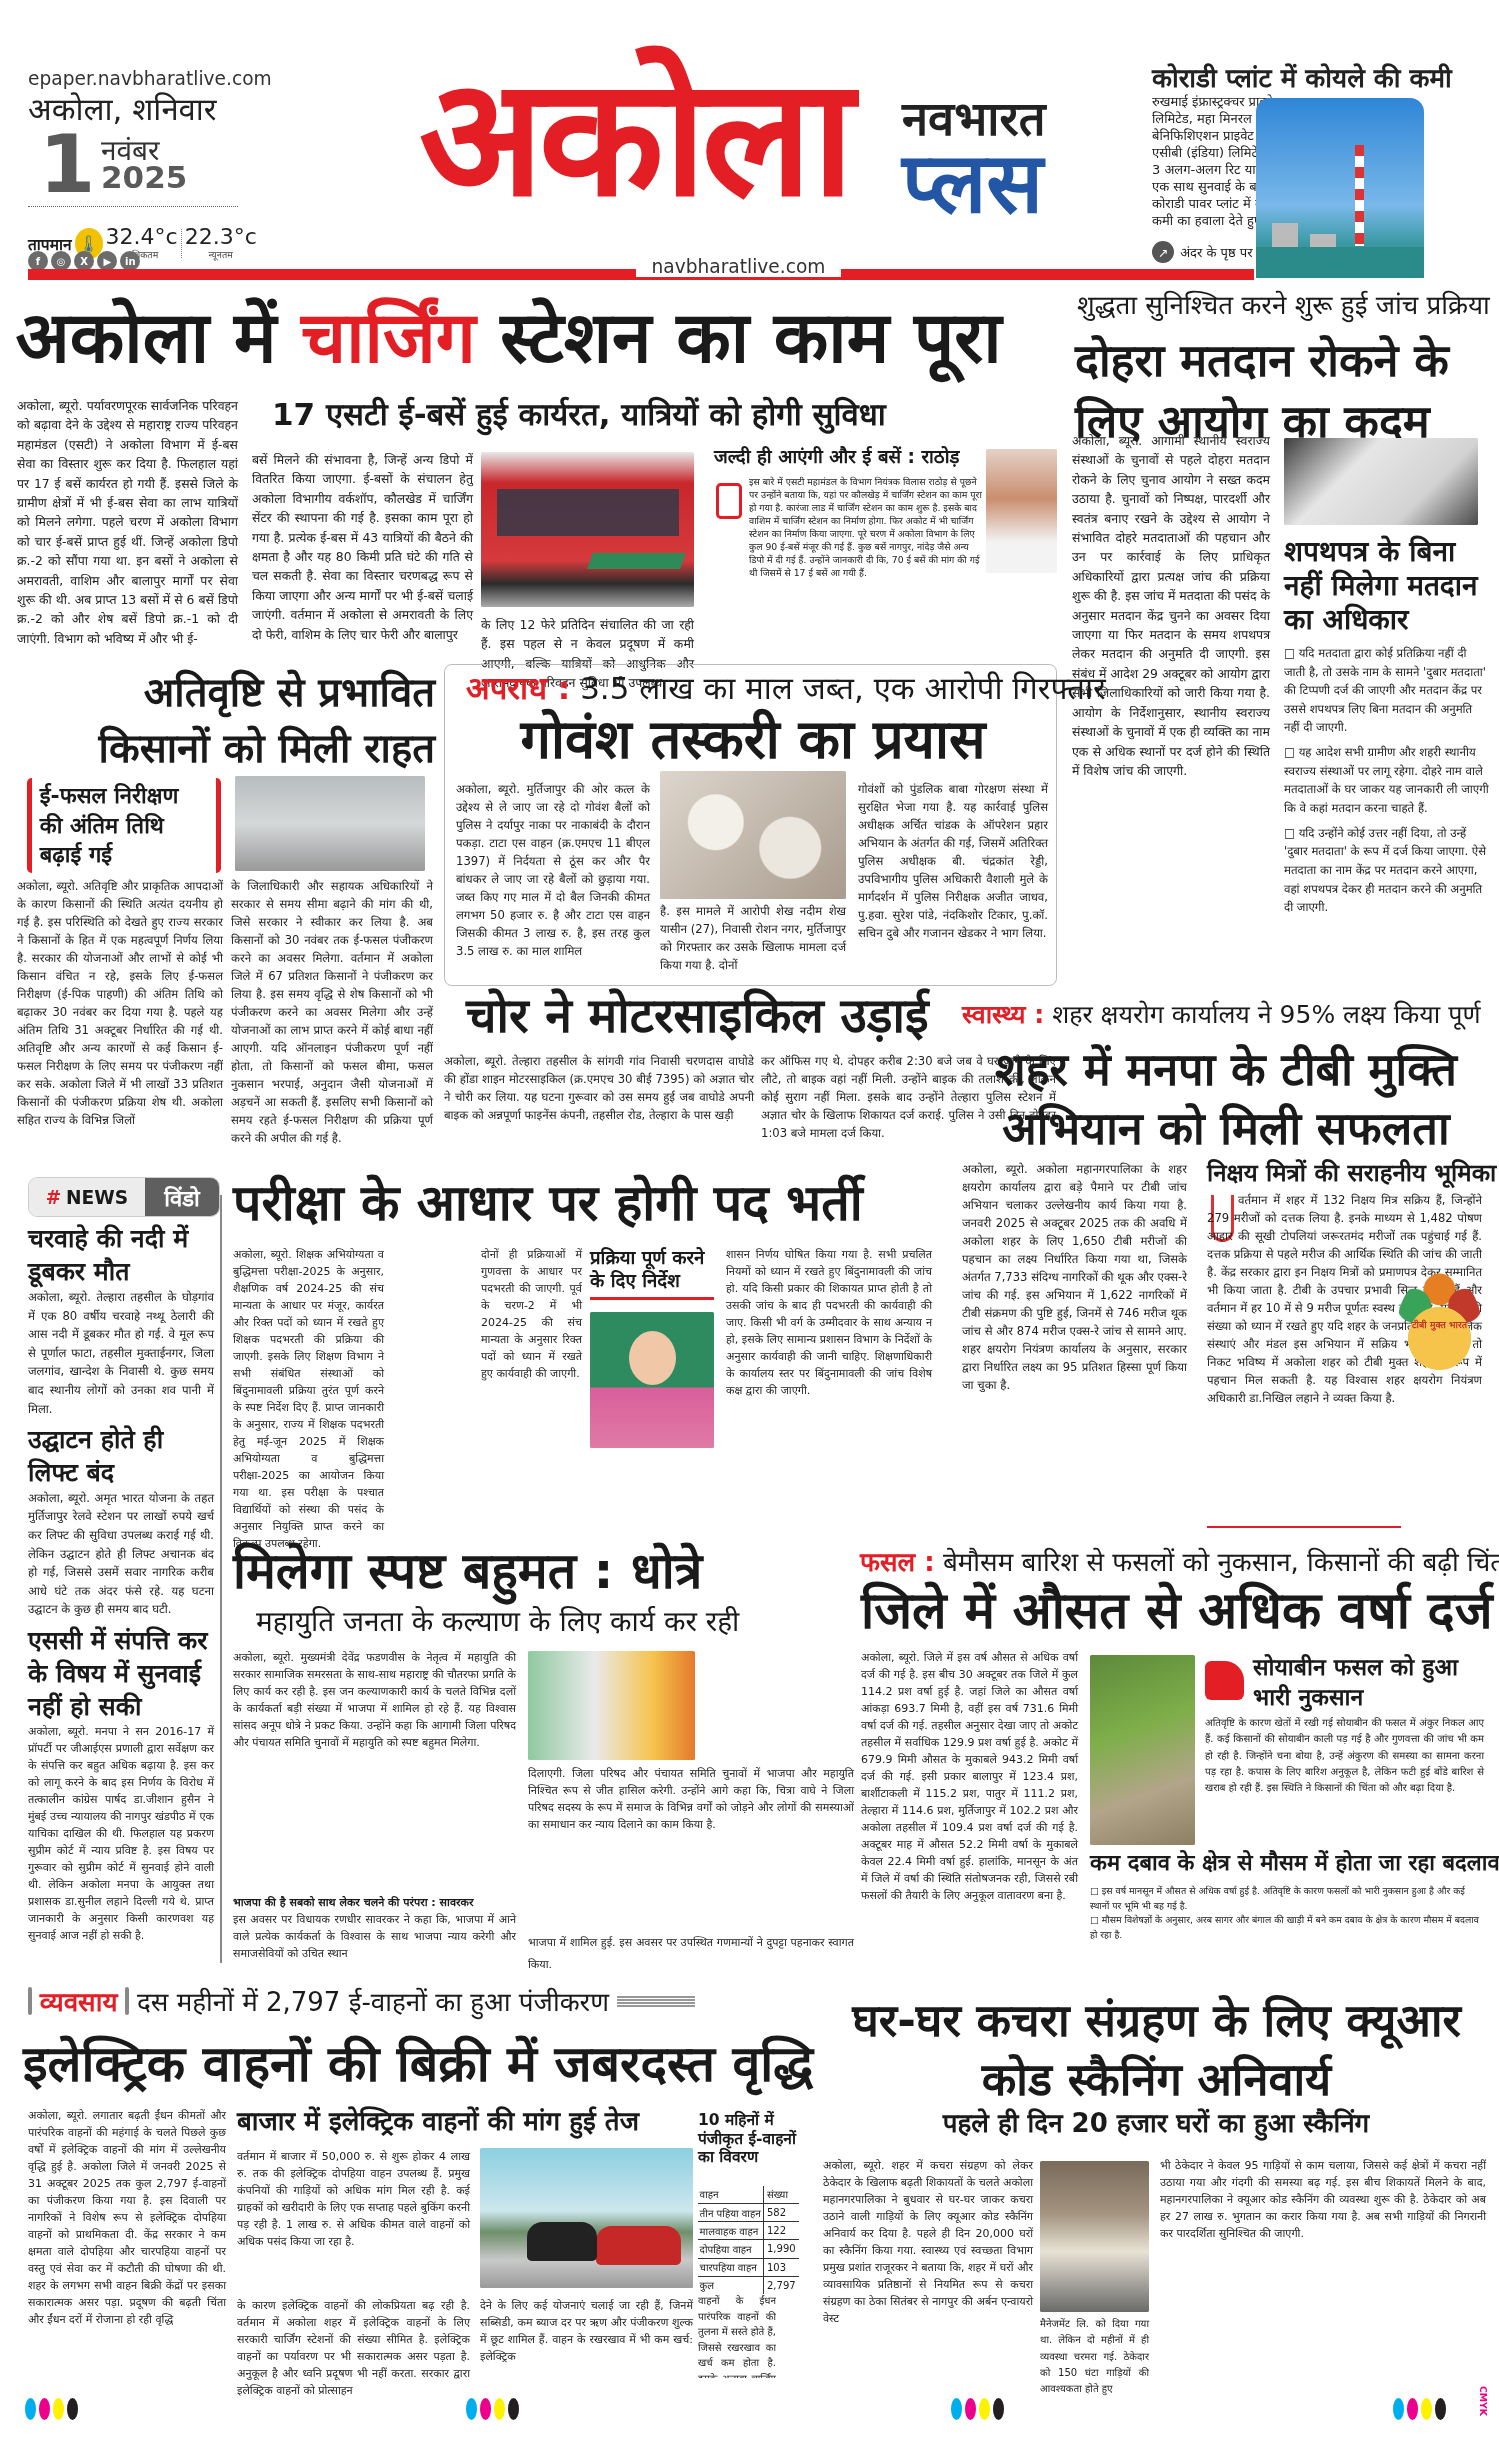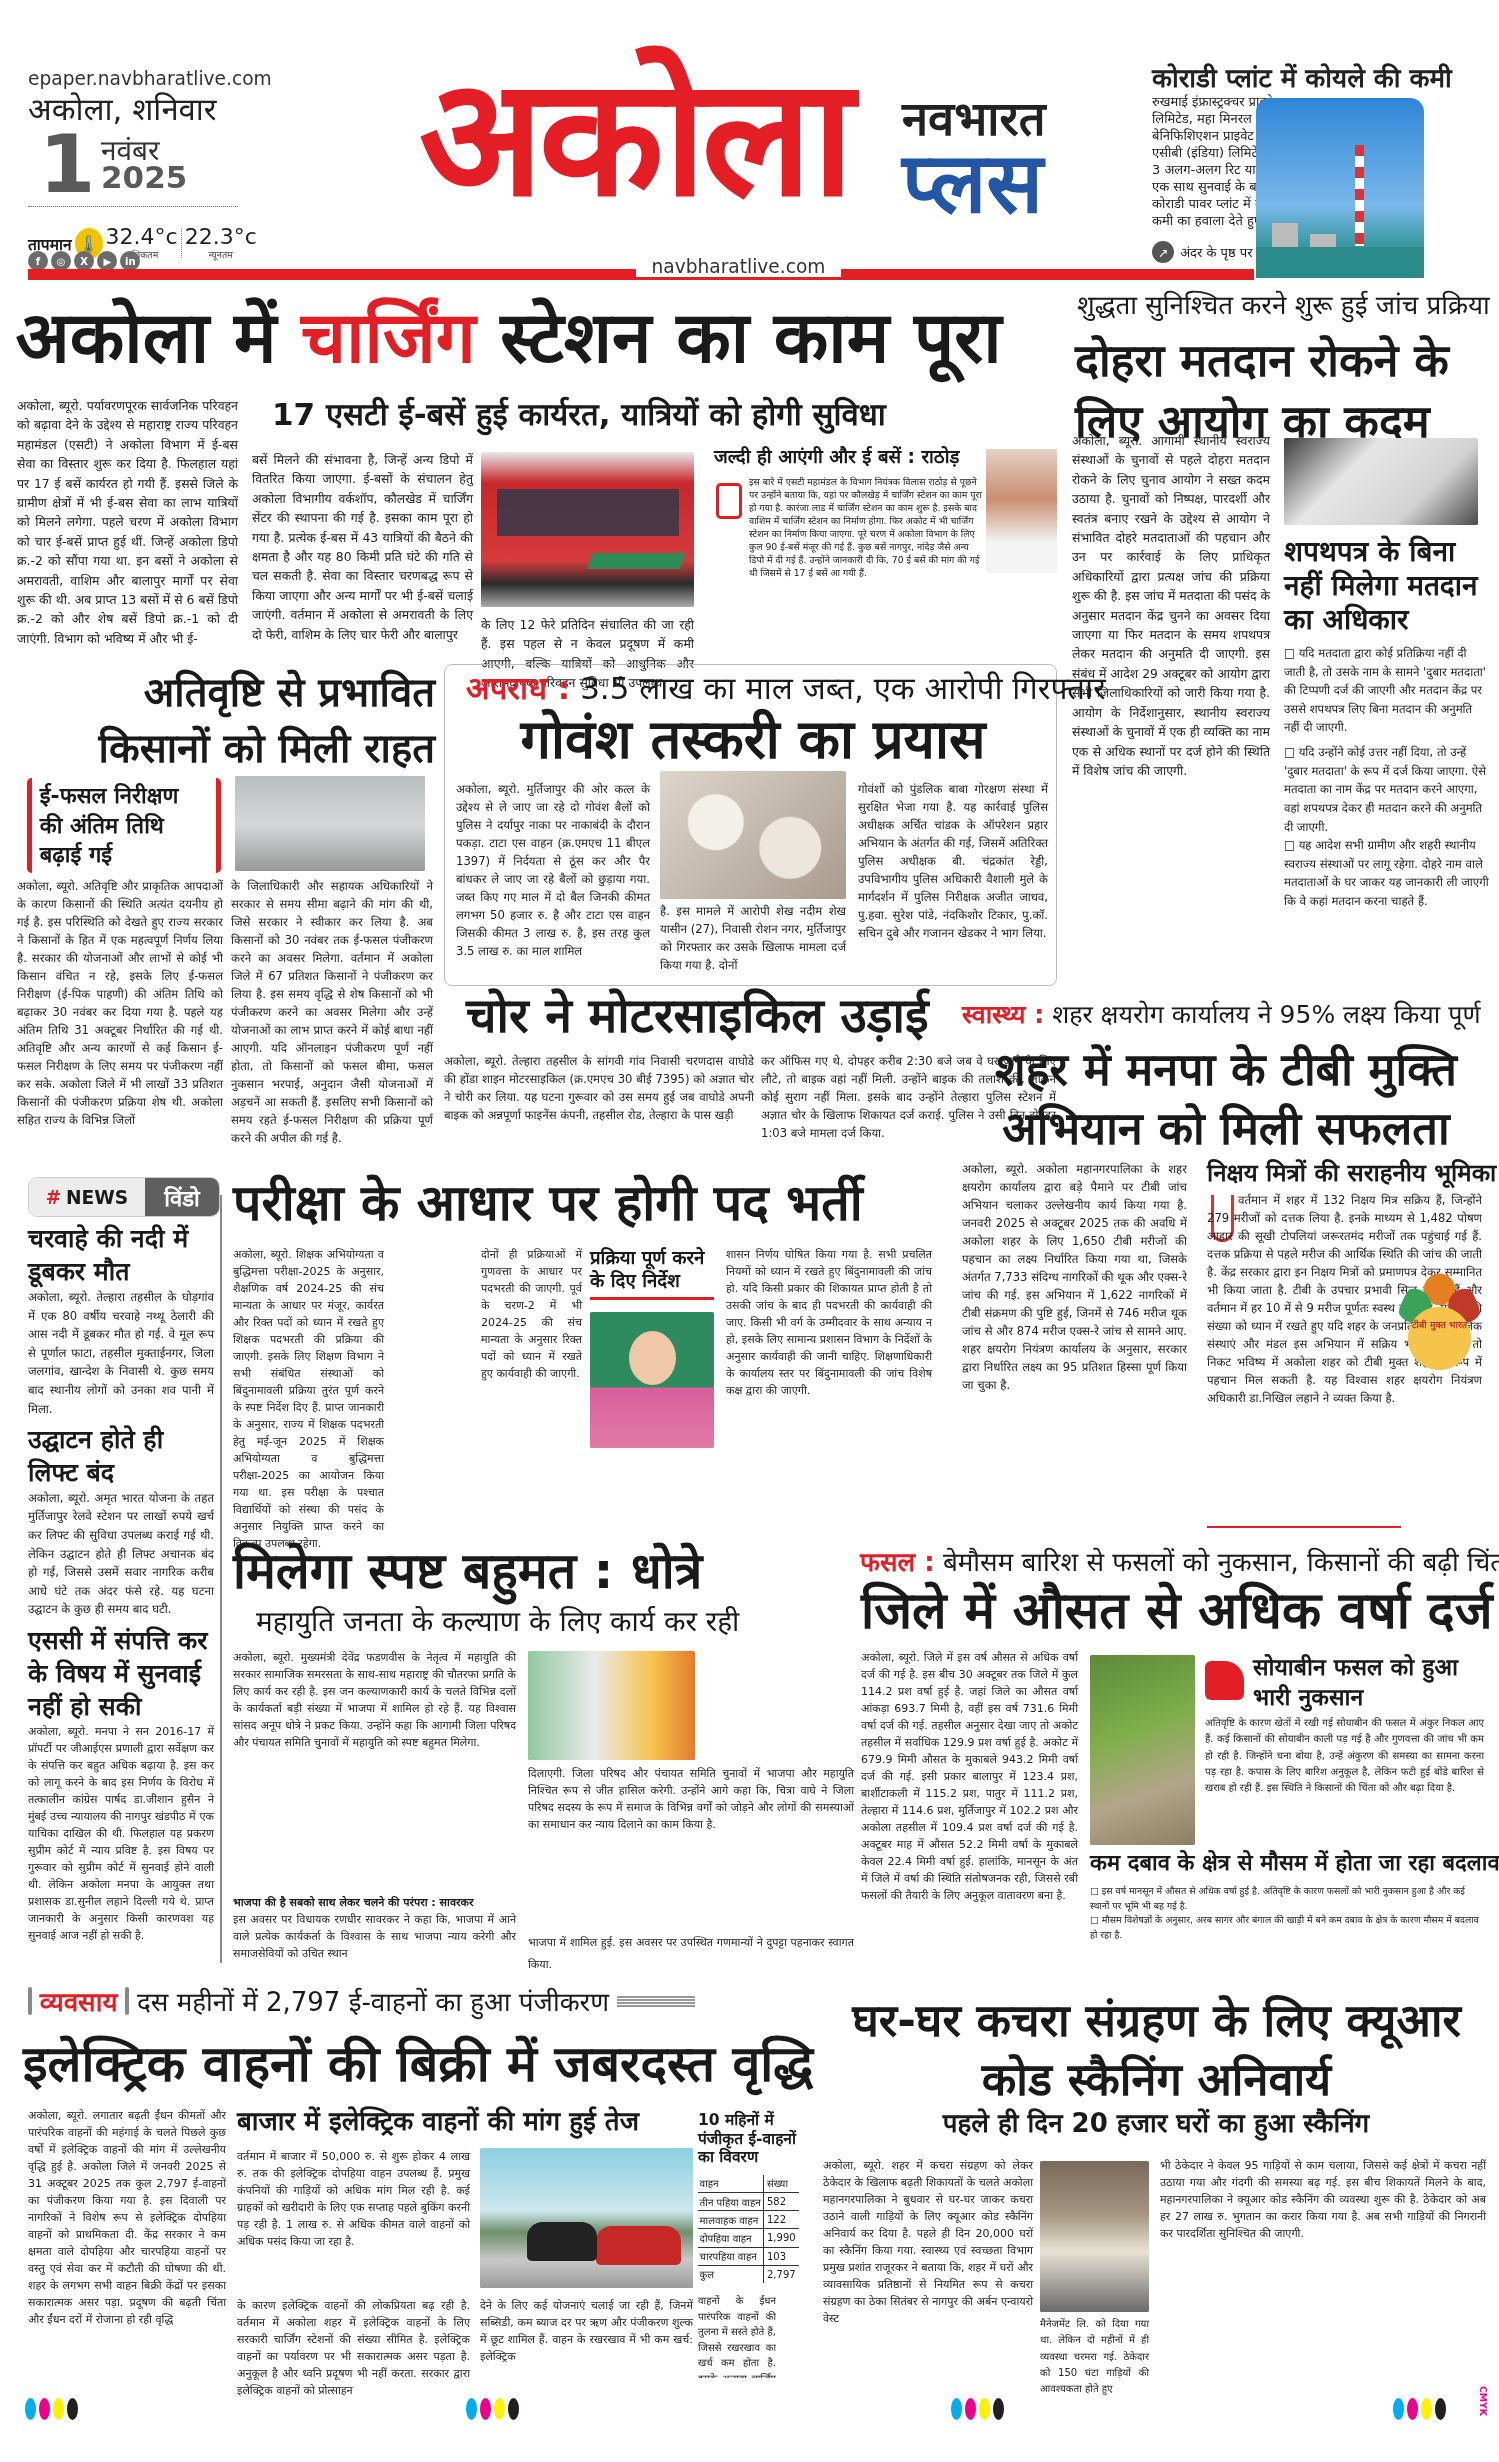--- a/index.html
+++ b/index.html
@@ -104,22 +104,22 @@
 <div class="abs" style="left:749px;top:475px;width:233px;font-size:9.3px;line-height:13px;color:#222">इस बारे में एसटी महामंडल के विभाग नियंत्रक विलास राठोड़ से पूछने पर उन्होंने बताया कि, यहां पर कौलखेड़ में चार्जिंग स्टेशन का काम पूरा हो गया है. कारंजा लाड में चार्जिंग स्टेशन का काम शुरू है. इसके बाद वाशिम में चार्जिंग स्टेशन का निर्माण होगा. फिर अकोट में भी चार्जिंग स्टेशन का निर्माण किया जाएगा. पूरे चरण में अकोला विभाग के लिए कुल 90 ई-बसें मंजूर की गई हैं. कुछ बसें नागपुर, नांदेड़ जैसे अन्य डिपो में दी गई हैं. उन्होंने जानकारी दी कि, 70 ई बसें की मांग की गई थी जिसमें से 17 ई बसें आ गयी हैं.</div>
 <div class="abs photo" style="left:986px;top:449px;width:71px;height:124px;background:linear-gradient(180deg,#e5d1c7,#c98e6f 40%,#f3f3f3 75%)"></div>
 
 <div class="abs sub" style="left:1077px;top:291px;font-size:26px">शुद्धता सुनिश्चित करने शुरू हुई जांच प्रक्रिया</div>
 <div class="abs hl" style="left:1075px;top:330px;width:419px;font-size:45px;line-height:61px">दोहरा मतदान रोकने के लिए आयोग का कदम</div>
 <div class="abs body-text" style="left:1072px;top:431px;width:198px;font-size:12.4px;line-height:19.4px">अकोला, ब्यूरो. आगामी स्थानीय स्वराज्य संस्थाओं के चुनावों से पहले दोहरा मतदान रोकने के लिए चुनाव आयोग ने सख्त कदम उठाया है. चुनावों को निष्पक्ष, पारदर्शी और स्वतंत्र बनाए रखने के उद्देश्य से आयोग ने संभावित दोहरे मतदाताओं की पहचान और उन पर कार्रवाई के लिए प्राधिकृत अधिकारियों द्वारा प्रत्यक्ष जांच की प्रक्रिया शुरू की है. इस जांच में मतदाता की पसंद के अनुसार मतदान केंद्र चुनने का अवसर दिया जाएगा या फिर मतदान के समय शपथपत्र लेकर मतदान की अनुमति दी जाएगी. इस संबंध में आदेश 29 अक्टूबर को आयोग द्वारा सभी जिलाधिकारियों को जारी किया गया है. आयोग के निर्देशानुसार, स्थानीय स्वराज्य संस्थाओं के चुनावों में एक ही व्यक्ति का नाम एक से अधिक स्थानों पर दर्ज होने की स्थिति में विशेष जांच की जाएगी.</div>
 <div class="abs photo" style="left:1284px;top:438px;width:194px;height:87px;background:linear-gradient(135deg,#3c3c3c,#e6e6e6 35%,#d3d3d3 70%,#4a4a4a)"></div>
 <div class="abs hl" style="left:1284px;top:535px;width:202px;font-size:28px;line-height:34px">शपथपत्र के बिना नहीं मिलेगा मतदान का अधिकार</div>
 <div class="abs" style="left:1284px;top:644px;width:206px;font-size:11.6px;line-height:18.6px;color:#222">
   <p style="margin-bottom:6.2px">□ <span>यदि मतदाता द्वारा कोई प्रतिक्रिया नहीं दी जाती है, तो उसके नाम के सामने 'दुबार मतदाता' की टिप्पणी दर्ज की जाएगी और मतदान केंद्र पर उससे शपथपत्र लिए बिना मतदान की अनुमति नहीं दी जाएगी.</span></p>
+  <p style="margin-bottom:6.2px">□ <span>यह आदेश सभी ग्रामीण और शहरी स्थानीय स्वराज्य संस्थाओं पर लागू रहेगा. दोहरे नाम वाले मतदाताओं के घर जाकर यह जानकारी ली जाएगी कि वे कहां मतदान करना चाहते हैं.</span></p>
   <p>□ <span>यदि उन्होंने कोई उत्तर नहीं दिया, तो उन्हें 'दुबार मतदाता' के रूप में दर्ज किया जाएगा. ऐसे मतदाता का नाम केंद्र पर मतदान करने आएगा, वहां शपथपत्र देकर ही मतदान करने की अनुमति दी जाएगी.</span></p>
-  <p style="margin-bottom:6.2px">□ <span>यह आदेश सभी ग्रामीण और शहरी स्थानीय स्वराज्य संस्थाओं पर लागू रहेगा. दोहरे नाम वाले मतदाताओं के घर जाकर यह जानकारी ली जाएगी कि वे कहां मतदान करना चाहते हैं.</span></p>
 </div>
 
 <div class="abs hl" style="left:31px;top:664px;width:404px;text-align:right;font-size:40px;line-height:56px">अतिवृष्टि से प्रभावित किसानों को मिली राहत</div>
 <div class="abs" style="left:27px;top:778px;width:194px;border-left:5.4px solid #e31e24;border-right:5.4px solid #e31e24;border-radius:4.7px;padding:3.1px 7.8px;font-size:22px;line-height:29.5px;font-weight:bold">ई-फसल निरीक्षण की अंतिम तिथि बढ़ाई गई</div>
 <div class="abs photo" style="left:235px;top:776px;width:190px;height:95px;background:linear-gradient(180deg,#b8bdbf,#d5d8d9 50%,#999 100%)"></div>
 <div class="abs body-text" style="left:17px;top:877px;width:206px;font-size:11.6px;line-height:18px">अकोला, ब्यूरो. अतिवृष्टि और प्राकृतिक आपदाओं के कारण किसानों की स्थिति अत्यंत दयनीय हो गई है. इस परिस्थिति को देखते हुए राज्य सरकार ने किसानों के हित में एक महत्वपूर्ण निर्णय लिया है. सरकार की योजनाओं और लाभों से कोई भी किसान वंचित न रहे, इसके लिए ई-फसल निरीक्षण (ई-पिक पाहणी) की अंतिम तिथि को बढ़ाकर 30 नवंबर कर दिया गया है. पहले यह अंतिम तिथि 31 अक्टूबर निर्धारित की गई थी. अतिवृष्टि और अन्य कारणों से कई किसान ई-फसल निरीक्षण के लिए समय पर पंजीकरण नहीं कर सके. अकोला जिले में भी लाखों 33 प्रतिशत किसानों की पंजीकरण प्रक्रिया शेष थी. अकोला सहित राज्य के विभिन्न जिलों</div>
 <div class="abs body-text" style="left:231px;top:877px;width:202px;font-size:11.6px;line-height:18px">के जिलाधिकारी और सहायक अधिकारियों ने सरकार से समय सीमा बढ़ाने की मांग की थी, जिसे सरकार ने स्वीकार कर लिया है. अब किसानों को 30 नवंबर तक ई-फसल पंजीकरण करने का अवसर मिलेगा. वर्तमान में अकोला जिले में 67 प्रतिशत किसानों ने पंजीकरण कर लिया है. इस समय वृद्धि से शेष किसानों को भी पंजीकरण करने का अवसर मिलेगा और उन्हें योजनाओं का लाभ प्राप्त करने में कोई बाधा नहीं आएगी. यदि ऑनलाइन पंजीकरण पूर्ण नहीं होता, तो किसानों को फसल बीमा, फसल नुकसान भरपाई, अनुदान जैसी योजनाओं में अड़चनें आ सकती हैं. इसलिए सभी किसानों को समय रहते ई-फसल निरीक्षण की प्रक्रिया पूर्ण करने की अपील की गई है.</div>
 
 <div class="abs box" style="left:444px;top:664px;width:613px;height:322px"></div>
 <div class="abs sub" style="left:466px;top:671px;font-size:31px;white-space:nowrap">
@@ -227,21 +227,21 @@
 <div class="abs body-text" style="left:237px;top:2148px;width:233px;font-size:11px;line-height:17px">वर्तमान में बाजार में 50,000 रु. से शुरू होकर 4 लाख रु. तक की इलेक्ट्रिक दोपहिया वाहन उपलब्ध हैं. प्रमुख कंपनियों की गाड़ियों को अधिक मांग मिल रही है. कई ग्राहकों को खरीदारी के लिए एक सप्ताह पहले बुकिंग करनी पड़ रही है. 1 लाख रु. से अधिक कीमत वाले वाहनों को अधिक पसंद किया जा रहा है.</div>
 <div class="abs photo" style="left:480px;top:2148px;width:213px;height:140px;background:linear-gradient(180deg,#8ccfe0 0%,#cde7ee 45%,#6e8f6a 60%,#c9c9c9 80%,#9a9a9a 100%)">
   <div style="position:absolute;left:116px;top:78px;width:85px;height:39px;border-radius:15.5px 15.5px 4.7px 4.7px;background:#c62828"></div>
   <div style="position:absolute;left:47px;top:74px;width:70px;height:39px;border-radius:15.5px 15.5px 4.7px 4.7px;background:#222"></div>
 </div>
 <div class="abs body-text" style="left:237px;top:2297px;width:233px;font-size:11px;line-height:17px">के कारण इलेक्ट्रिक वाहनों की लोकप्रियता बढ़ रही है. वर्तमान में अकोला शहर में इलेक्ट्रिक वाहनों के लिए सरकारी चार्जिंग स्टेशनों की संख्या सीमित है. इलेक्ट्रिक वाहनों का पर्यावरण पर भी सकारात्मक असर पड़ता है. अनुकूल है और ध्वनि प्रदूषण भी नहीं करता. सरकार द्वारा इलेक्ट्रिक वाहनों को प्रोत्साहन</div>
 <div class="abs body-text" style="left:480px;top:2297px;width:213px;font-size:11px;line-height:17px">देने के लिए कई योजनाएं चलाई जा रही हैं, जिनमें सब्सिडी, कम ब्याज दर पर ऋण और पंजीकरण शुल्क में छूट शामिल हैं. वाहन के रखरखाव में भी कम खर्च: इलेक्ट्रिक</div>
 <div class="abs body-text" style="left:698px;top:2293px;width:78px;font-size:10px;line-height:15.5px;overflow:hidden;height:85px">वाहनों के ईंधन पारंपरिक वाहनों की तुलना में सस्ते होते हैं, जिससे रखरखाव का खर्च कम होता है. इसके अलावा चार्जिंग स्टेशन की कमी अभी भी चुनौती बनी हुई है. सरकार और निजी कंपनियां इस दिशा में प्रयासरत हैं.</div>
 
 <div class="abs" style="left:698px;top:2111px;width:101px">
-  <div class="hl" style="font-size:15.5px;line-height:18.6px;margin-bottom:8px">10 महिनों में पंजीकृत ई-वाहनों का विवरण</div>
+  <div class="hl" style="font-size:15.5px;line-height:18.6px;margin-bottom:19px">10 महिनों में पंजीकृत ई-वाहनों का विवरण</div>
   <table style="border-collapse:collapse;font-size:10px;width:101px">
     <tbody>
         <tr>
       <th style="text-align:left;font-weight:normal;border-bottom:0.8px solid #333;border-right:0.8px solid #333;padding:1.6px">वाहन</th>
       <th style="text-align:left;font-weight:normal;border-bottom:0.8px solid #333;padding:1.6px 3.1px">संख्या</th>
     </tr>
     <tr>
           <td style="border-bottom:0.8px solid #333;border-right:0.8px solid #333;padding:1.6px">तीन पहिया वाहन</td>
           <td style="border-bottom:0.8px solid #333;padding:1.6px 3.1px">582</td>
         </tr>

